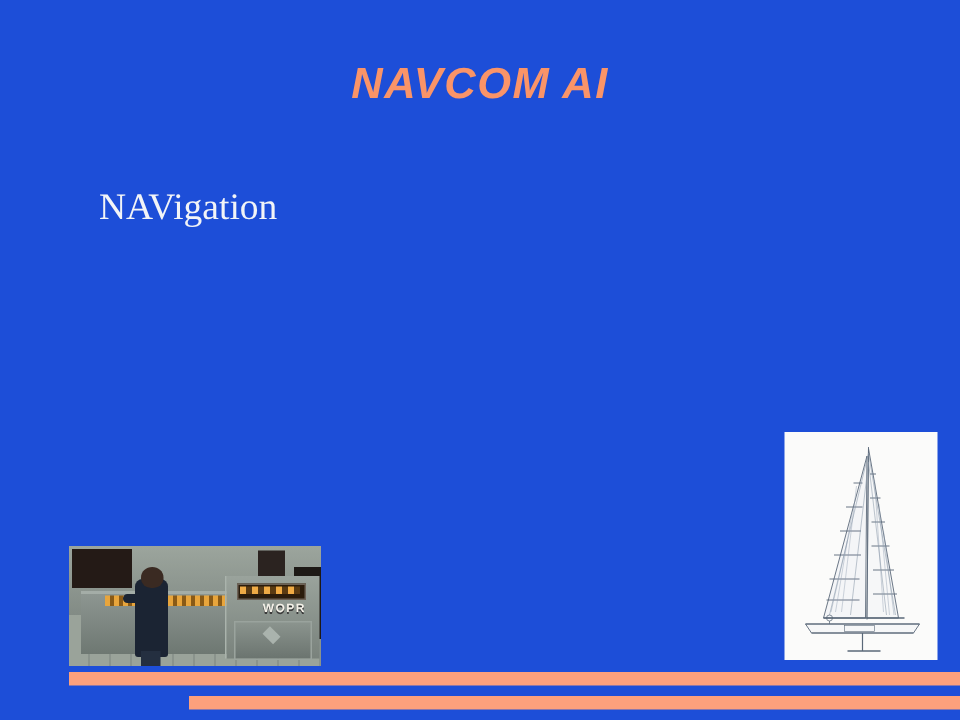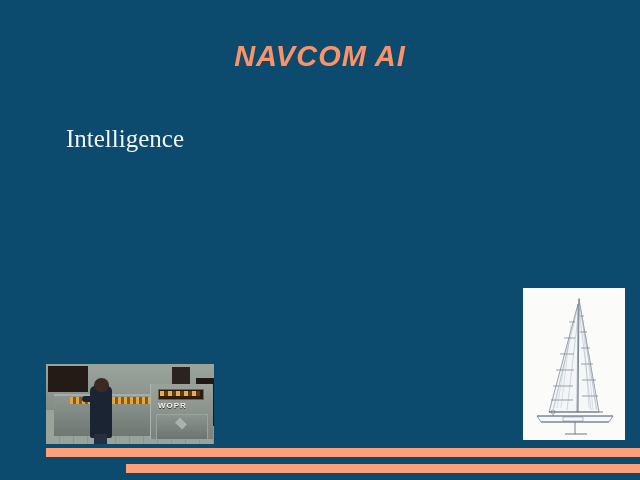--- a/index.html
+++ b/index.html
@@ -5,21 +5,21 @@
   html, body {
     margin: 0;
     padding: 0;
     background: #000;
   }
   #slide {
     position: relative;
     width: 640px;
     height: 480px;
     overflow: hidden;
-    background: #0c4a6e;
+    background: #1d4ed8;
     font-family: "Liberation Sans", sans-serif;
   }
 
   
   #slide-title {
     position: absolute;
     left: 0;
     top: 39px;
     width: 640px;
     text-align: center;
@@ -129,20 +129,21 @@
   .wopr-label {
     position: absolute;
     left: 112px; top: 37px;
     width: 46px;
     color: #f4f1e8;
     font-family: "Liberation Sans", sans-serif;
     font-size: 8px;
     font-weight: bold;
     letter-spacing: 1px;
     text-shadow: 0 1px 0 #3a3a3a;
+    text-align: right;
   }
   .wopr-drawer {
     position: absolute;
     left: 110px; top: 50px;
     width: 50px; height: 24px;
     background: linear-gradient(#8b948e, #6b746f);
     border: 1px solid #9aa39d;
   }
   .wopr-drawer-knob {
     position: absolute;
@@ -217,21 +218,21 @@
   }
 </style>
 </head>
 <body>
 
 <div id="slide">
 
   <div id="slide-title">NAVCOM AI</div>
 
   <ul id="body-list">
-    <li>Intelligence</li>
+    <li>NAVigation</li>
   </ul>
 
   <div id="wopr-photo">
     <div class="wopr-wall"></div>
     <div class="wopr-wall-dark"></div>
     <div class="wopr-wall-dark2"></div>
     <div class="wopr-floor"></div>
     <div class="wopr-wall-dark3"></div>
     <div class="wopr-desk"></div>
     <div class="wopr-console"></div>

